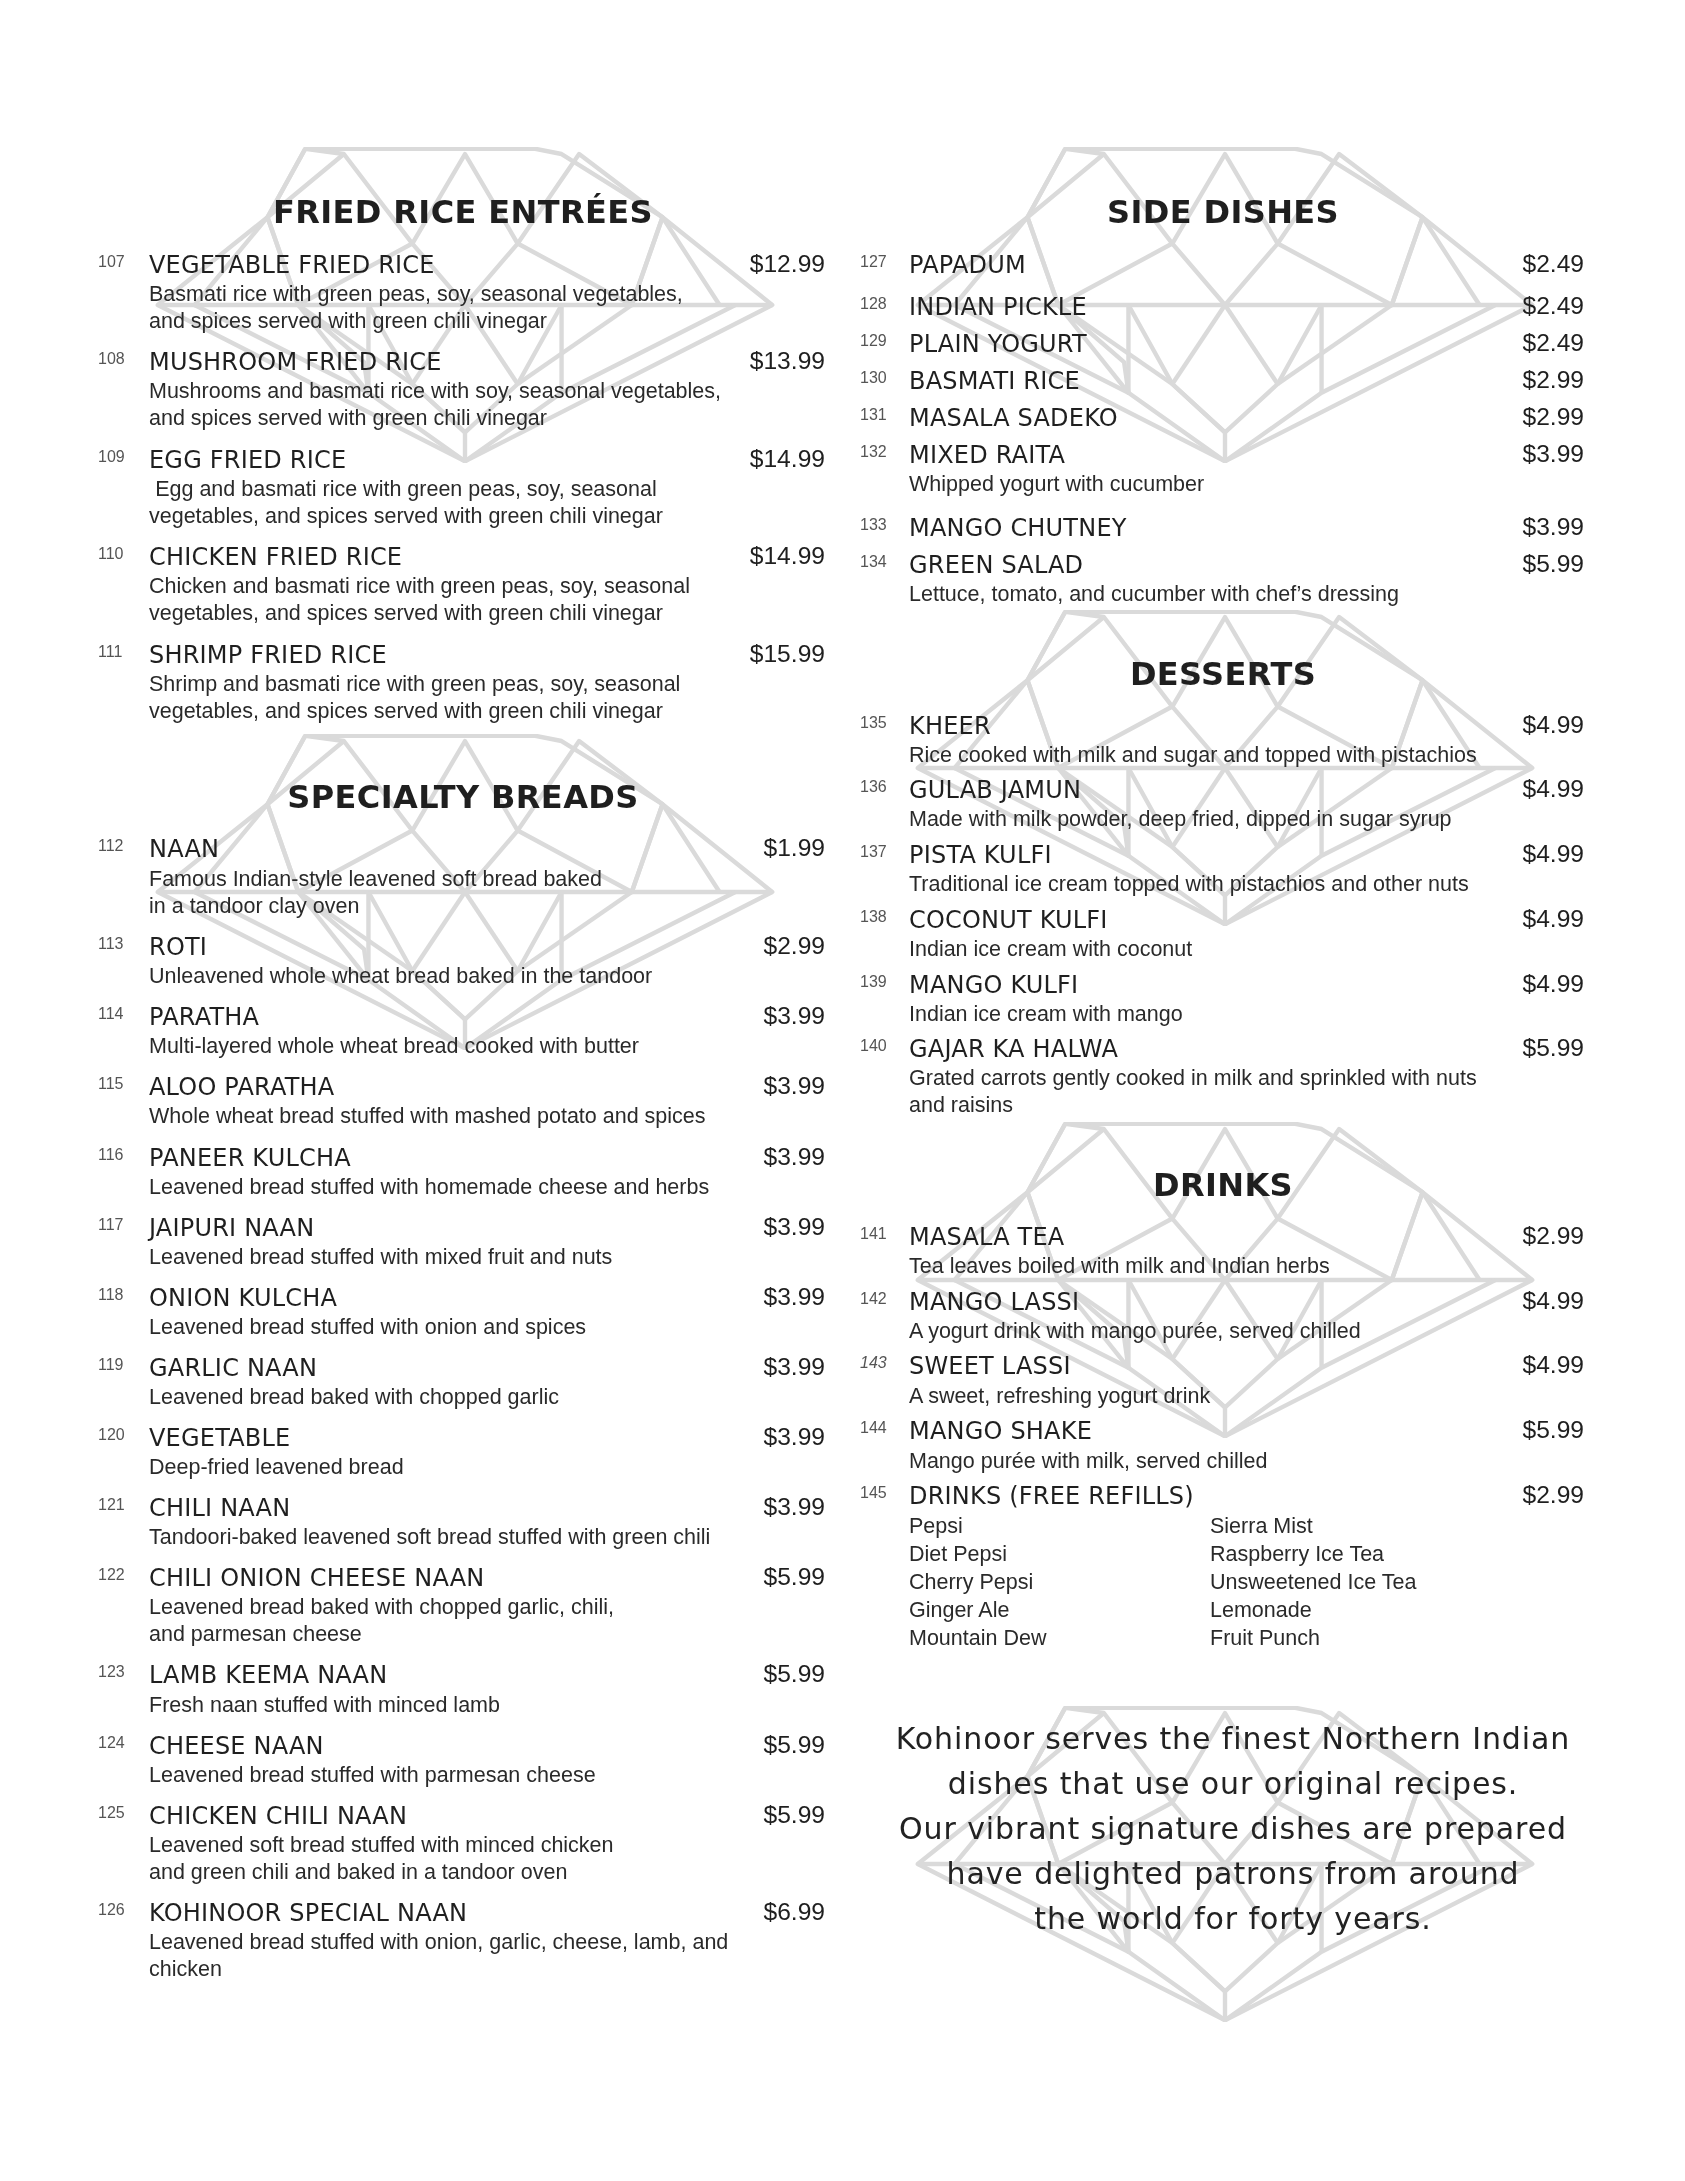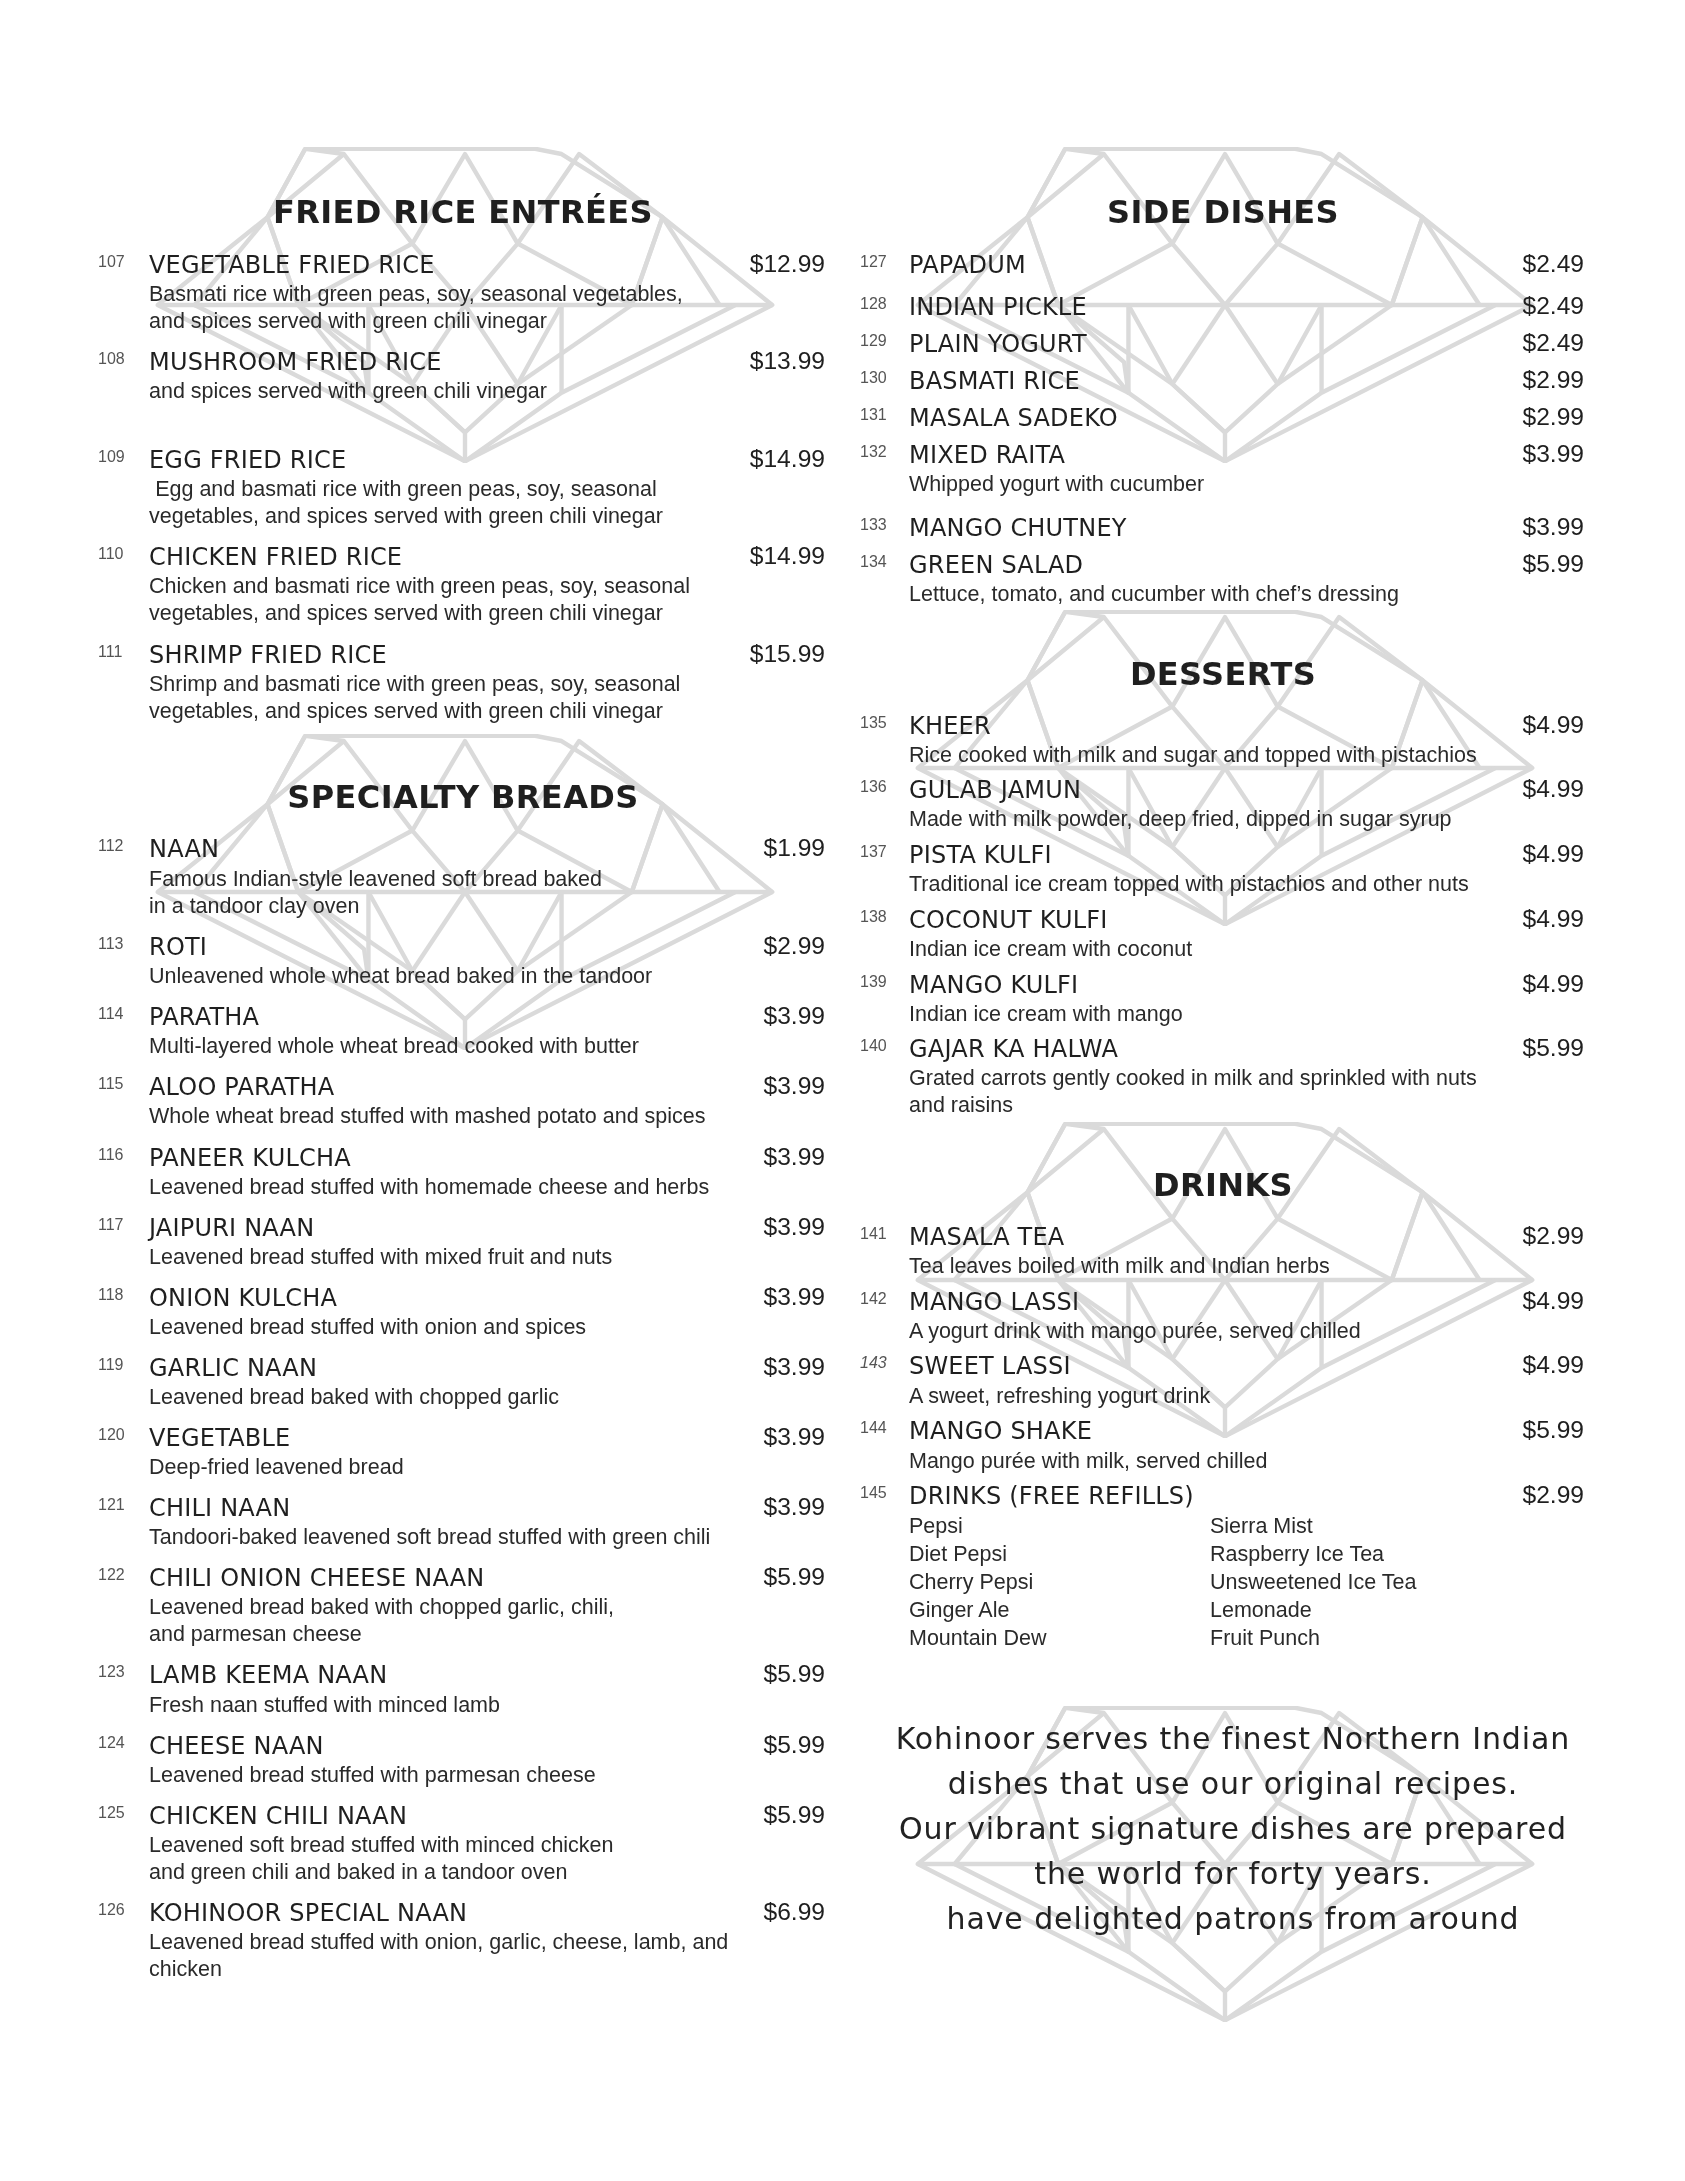--- a/index.html
+++ b/index.html
@@ -167,20 +167,21 @@
       <span>and spices served with green chili vinegar</span>
     </div>
     <div class="item" style="left: 0px; top: 350px;">
       <div class="num" style="left: 98px;">108</div>
       <div class="name" style="left: 149px;">MUSHROOM FRIED RICE</div>
     </div>
     <div style="position: absolute; top: 350px; left: 0px; width: 1685px;">
       <div class="price" style="right: 860px; position: absolute;">$13.99</div>
     </div>
     <div class="desc" style="left: 149px; top: 378px;">
+      <span>Mushrooms and basmati rice with soy, seasonal vegetables,</span>
       <span>and spices served with green chili vinegar</span>
     </div>
     <div class="item" style="left: 0px; top: 448px;">
       <div class="num" style="left: 98px;">109</div>
       <div class="name" style="left: 149px;">EGG FRIED RICE</div>
     </div>
     <div style="position: absolute; top: 448px; left: 0px; width: 1685px;">
       <div class="price" style="right: 860px; position: absolute;">$14.99</div>
     </div>
     <div class="desc" style="left: 149px; top: 476px; text-align: center;">
@@ -555,16 +556,16 @@
     <div>Raspberry Ice Tea</div>
     <div>Unsweetened Ice Tea</div>
     <div>Lemonade</div>
     <div>Fruit Punch</div>
   </div>
 
 <div class="tagline" id="tagline">
     <span>Kohinoor serves the finest Northern Indian</span>
     <span>dishes that use our original recipes.</span>
     <span>Our vibrant signature dishes are prepared</span>
+    <span>have delighted patrons from around</span>
     <span>the world for forty years.</span>
-    <span>have delighted patrons from around</span>
   </div>
 
 
 </body></html>

